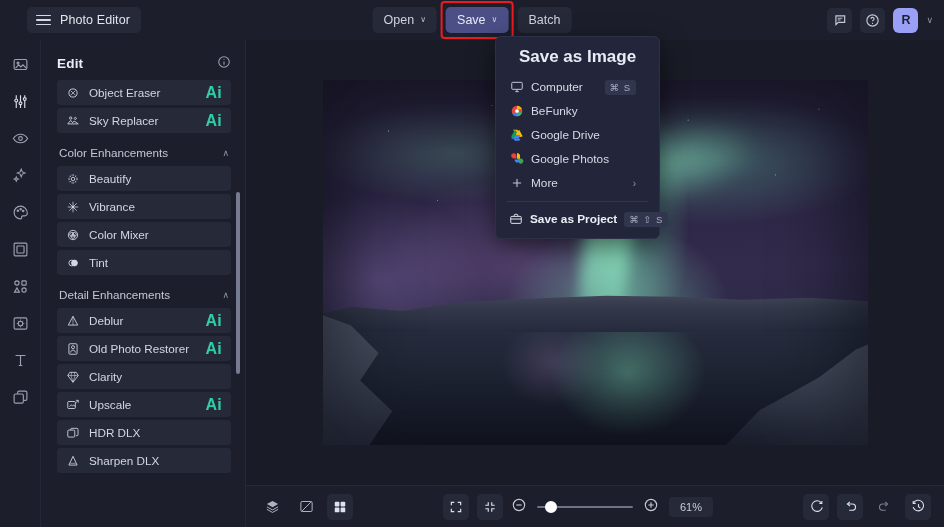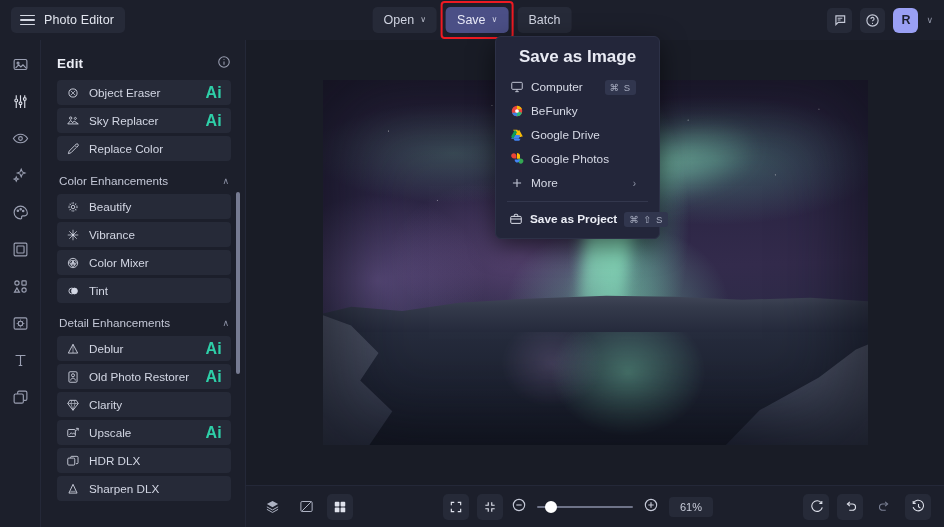--- a/index.html
+++ b/index.html
@@ -10,21 +10,21 @@
     overflow: hidden;
     -webkit-font-smoothing: antialiased;
   }
   .app { position: relative; width: 944px; height: 527px; display: flex; flex-direction: column; }
 
   
   .topbar {
     height: 40px; flex: 0 0 40px;
     background: #1c1f2b;
     display: flex; align-items: center;
-    position: relative; z-index: 40;
+    position: relative; z-index: 40; padding-left: 16px;
   }
   .brand {
     display: flex; align-items: center; gap: 9px;
     margin-left: 11px; padding: 6px 11px 6px 9px;
     border-radius: 5px; background: #262a38;
     cursor: pointer;
   }
   .hamburger { display: flex; flex-direction: column; gap: 3px; width: 15px; }
   .hamburger i { display: block; height: 1.6px; background: #d6d9e4; border-radius: 1px; }
   .brand-label { font-size: 12.5px; color: #e3e6ef; letter-spacing: .1px; }
@@ -372,27 +372,20 @@
             <span class="ai-badge" style="color: rgb(46, 207, 168);">Ai</span>
           </div>
           <div class="tool-row">
             <svg width="14" height="14" viewBox="0 0 24 24" fill="none" stroke="#d3d7e4" stroke-width="1.5">
               <path d="M3 17l5-6 3.5 4 2.5-3 7 5z"></path>
               <circle cx="8" cy="7" r="2"></circle>
               <path d="M16 5l.8 1.8L18.6 7.6 16.8 8.4 16 10.2 15.2 8.4 13.4 7.6 15.2 6.8z" stroke-width="1"></path>
             </svg>
             <span class="tname">Sky Replacer</span>
             <span class="ai-badge" style="color: rgb(46, 207, 168);">Ai</span>
-          </div>
-          <div class="tool-row">
-            <svg width="14" height="14" viewBox="0 0 24 24" fill="none" stroke="#d3d7e4" stroke-width="1.5">
-              <path d="M17.5 3.5a2.3 2.3 0 0 1 3.2 3.2l-2.3 2.3-3.2-3.2z"></path>
-              <path d="M14.6 6.4L5.5 15.5 4 20l4.5-1.5 9.1-9.1"></path>
-            </svg>
-            <span class="tname">Replace Color</span>
           </div>
           <div class="group-head">
             <span class="group-title">Color Enhancements</span>
             <span class="group-chev">∧</span>
           </div>
           <div class="tool-row">
             <svg width="14" height="14" viewBox="0 0 24 24" fill="none" stroke="#d3d7e4" stroke-width="1.5">
               <circle cx="12" cy="12" r="3"></circle>
               <path d="M12 4v3M12 17v3M4 12h3M17 12h3M6.5 6.5l2 2M15.5 15.5l2 2M17.5 6.5l-2 2M8.5 15.5l-2 2" stroke-width="1.2"></path>
               <circle cx="12" cy="12" r="7" stroke-dasharray="2 2" stroke-width="1"></circle>

